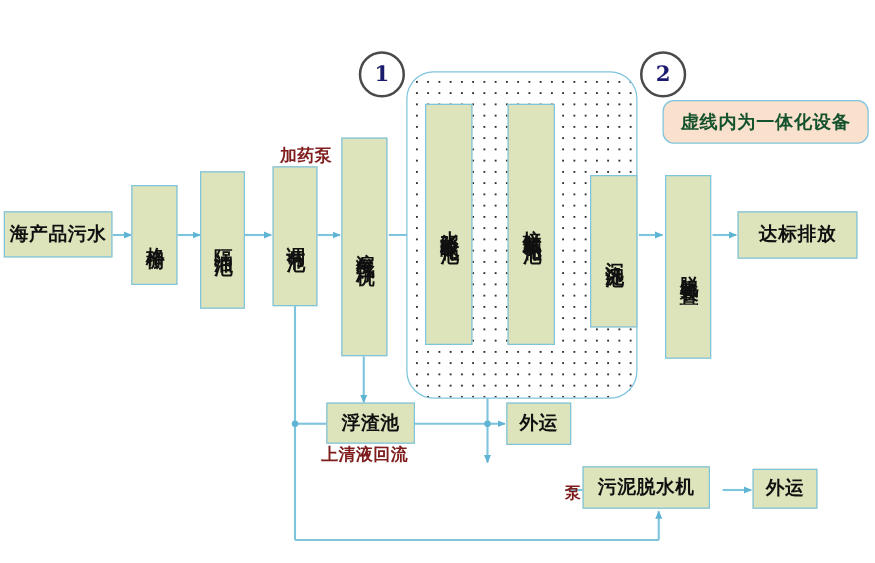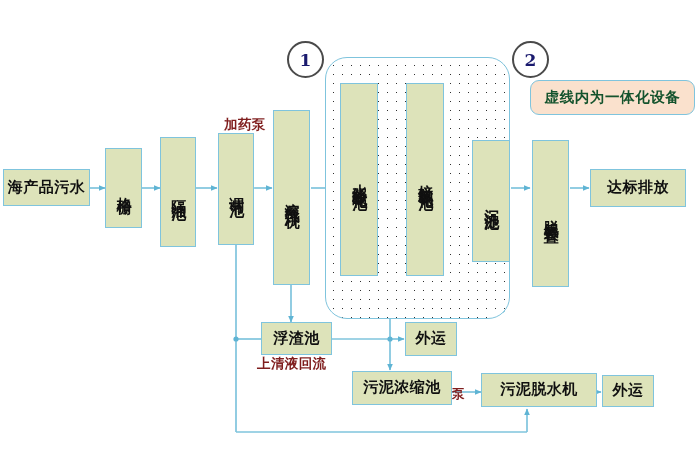--- a/index.html
+++ b/index.html
@@ -202,25 +202,22 @@
   </div>
 
   <div class="node h" style="left:261px;top:322px;width:71px;height:33px;">
     <span>浮渣池</span>
   </div>
 
   <div class="node h" style="left:405px;top:322px;width:52px;height:34px;">
     <span>外运</span>
   </div>
 
-  <div class="node h" style="left:352px;top:371px;width:100px;height:34px;">
-    <span>污泥浓缩池</span>
-  </div>
-
-  <div class="node h" style="left:481px;top:373px;width:116px;height:34px;justify-content:center;">
+
+  <div class="node h" style="left:466px;top:373px;width:102px;height:34px;justify-content:center;">
     <span>污泥脱水机</span>
   </div>
 
   <div class="node h" style="left:602px;top:375px;width:52px;height:32px;">
     <span>外运</span>
   </div>
 
 </div>
 
 </body></html>

